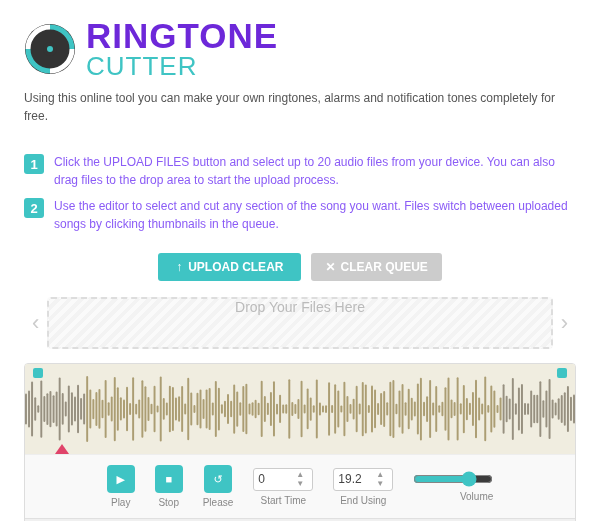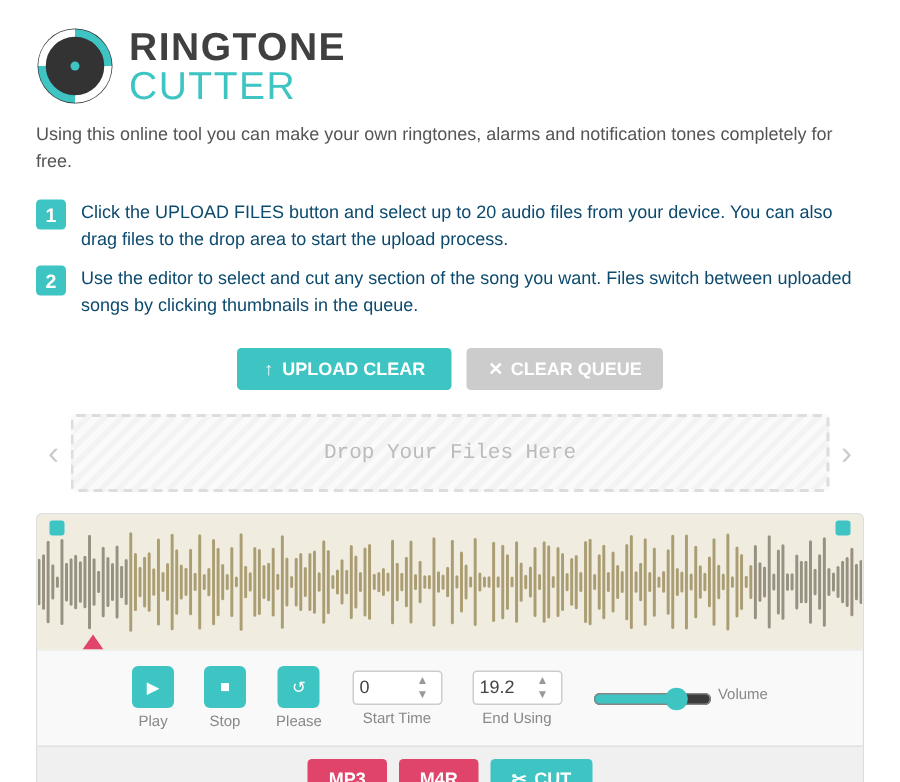--- a/index.html
+++ b/index.html
@@ -29,39 +29,39 @@
       height: 52px;
       margin-right: 10px;
       flex-shrink: 0;
     }
     .logo-text-block {
       display: flex;
       flex-direction: column;
       line-height: 1;
     }
     .logo-ringtone {
-      font-size: 26px;
+      font-size: 35px;
       font-weight: 900;
-      color: #404040;
+      color: #6d28d9;
       text-transform: uppercase;
       letter-spacing: 1px;
     }
     .logo-cutter {
       font-size: 26px;
       font-weight: 400;
       color: #3fc4c4;
       text-transform: uppercase;
       letter-spacing: 1px;
     }
 
     
     .intro-text {
       font-size: 12px;
       color: #555;
-      margin-bottom: 16px;
+      margin-bottom: 28px;
       line-height: 1.5;
     }
 
     
     .steps {
       margin-bottom: 20px;
     }
     .step {
       display: flex;
       align-items: flex-start;
@@ -77,21 +77,21 @@
       border-radius: 3px;
       display: flex;
       align-items: center;
       justify-content: center;
       flex-shrink: 0;
       margin-right: 10px;
       margin-top: 1px;
     }
     .step-text {
       font-size: 12px;
-      color: #0c4a6e;
+      color: #8b5cf6;
       line-height: 1.5;
     }
 
     
     .buttons-row {
       display: flex;
       justify-content: center;
       gap: 10px;
       margin-bottom: 16px;
     }
@@ -135,32 +135,31 @@
       cursor: pointer;
       padding: 0 8px;
       user-select: none;
     }
     .drop-zone {
       flex: 1;
       border: 2px dashed #ddd;
       border-radius: 4px;
       height: 52px;
       display: flex;
-      align-items: center;
+      align-items: flex-start;
       justify-content: center;
       color: #bbb;
       font-size: 14px;
       background: repeating-linear-gradient(
         -45deg,
         #fafafa,
         #fafafa 4px,
         #f3f3f3 4px,
         #f3f3f3 8px
       );
-      font-family: Liberation Mono, monospace;
     }
 
     
     .waveform-editor {
       border: 1px solid #ddd;
       border-radius: 4px;
       overflow: hidden;
       margin-bottom: 0;
     }
     .waveform-area {
@@ -266,22 +265,22 @@
       border: none;
       cursor: pointer;
       padding: 0;
       line-height: 1;
       font-size: 8px;
       color: #999;
     }
 
     .volume-slider-wrapper {
       display: flex;
-      flex-direction: row;
-      align-items: flex-start;
+      flex-direction: column;
+      align-items: flex-end;
       gap: 4px;
     }
     .volume-slider {
       width: 80px;
       accent-color: #3fc4c4;
     }
 
     
     .format-row {
       background: #f0f0f0;

